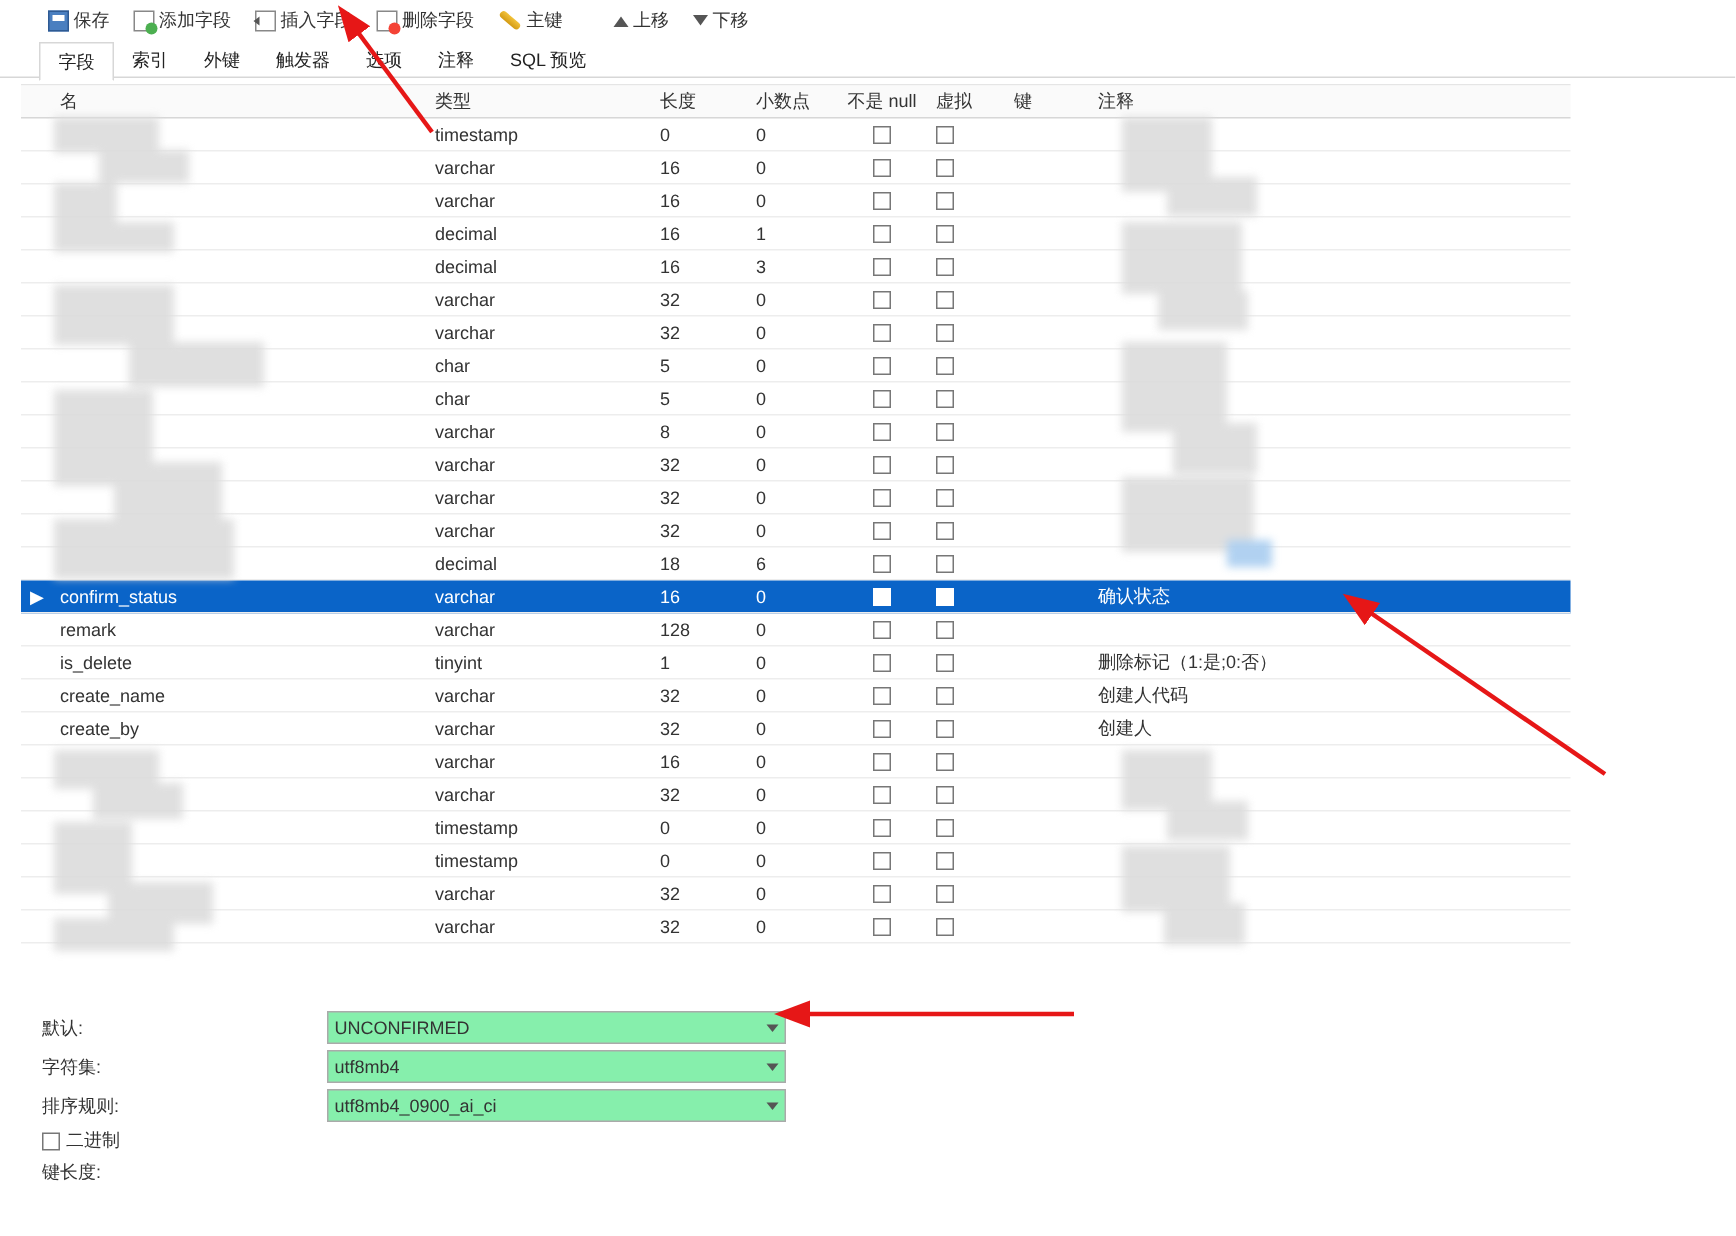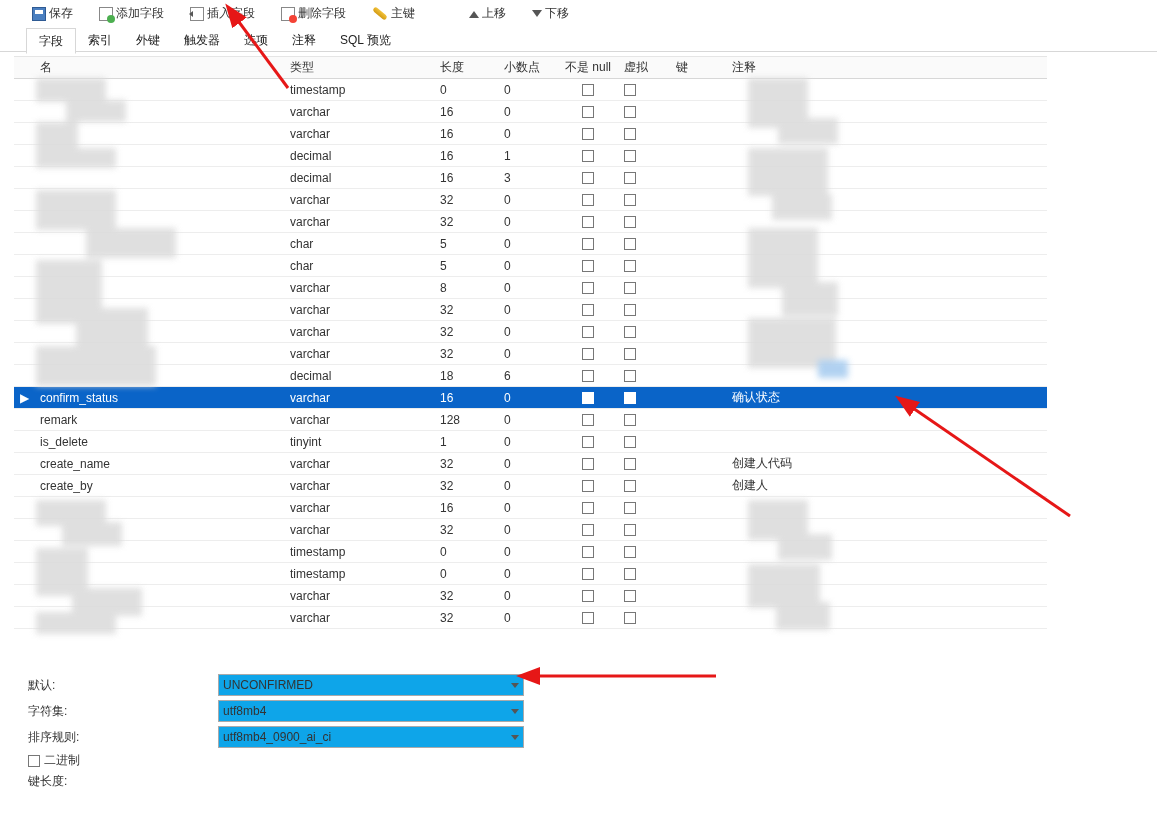--- a/index.html
+++ b/index.html
@@ -1,20 +1,20 @@
 <!DOCTYPE html>
 <html><head>
 <meta charset="utf-8">
 <style>
 html,body{margin:0;padding:0;font-family:"Microsoft YaHei","Segoe UI",Arial,sans-serif;font-size:12px;color:#333;background:#fff}
 *{box-sizing:border-box}
 .app{position:relative;width:1157px;height:824px;background:#fff;overflow:hidden}
 
 
-.toolbar{display:flex;align-items:center;gap:18px;padding:4px 28px 4px 28px;border-bottom:1px solid transparent;height:28px}
+.toolbar{display:flex;align-items:center;gap:8px;padding:4px 28px 4px 28px;border-bottom:1px solid transparent;height:28px}
 .tbtn{display:flex;align-items:center;gap:3px;padding:2px 4px;cursor:pointer;white-space:nowrap}
 .ico{width:14px;height:14px;display:inline-block;position:relative}
 .ico-save{background:#4a7fc0;border:1px solid #2e5a93}
 .ico-save::after{content:"";position:absolute;inset:2px 2px 6px 2px;background:#fff}
 .ico-add{border:1px solid #888}
 .ico-add::after{content:"";position:absolute;right:-3px;bottom:-3px;width:8px;height:8px;border-radius:50%;background:#4caf50;color:#fff;font-size:8px;line-height:8px;text-align:center}
 .ico-ins{border:1px solid #888}
 .ico-ins::before{content:"";position:absolute;left:-5px;top:3px;border:3px solid transparent;border-right:4px solid #555}
 .ico-del{border:1px solid #888}
 .ico-del::after{content:"";position:absolute;right:-3px;bottom:-3px;width:8px;height:8px;border-radius:50%;background:#f44336}
@@ -81,21 +81,21 @@
 .maskR2{left:748px;top:500px;width:160px;height:140px}
 .maskR2 i:nth-child(1){left:0;top:0;width:60px;height:40px}
 .maskR2 i:nth-child(2){left:30px;top:34px;width:54px;height:26px}
 .maskR2 i:nth-child(3){left:0;top:64px;width:72px;height:44px}
 .maskR2 i:nth-child(4){left:28px;top:102px;width:54px;height:28px}
 
 
 .form{position:absolute;left:28px;bottom:30px;width:560px}
 .frow{display:flex;align-items:center;margin:4px 0}
 .flabel{width:190px}
-.fctrl{width:306px;height:22px;border:1px solid #aaa;background:#0ea5e9;display:flex;align-items:center;justify-content:space-between;padding:0 4px}
+.fctrl{width:306px;height:22px;border:1px solid #aaa;background:#86efac;display:flex;align-items:center;justify-content:space-between;padding:0 4px}
 .caret{width:0;height:0;border:4px solid transparent;border-top:5px solid #555;margin-top:4px}
 .chk2{display:inline-block;width:12px;height:12px;border:1px solid #777;margin-right:4px;vertical-align:middle}
 
 
 .arrow{position:absolute;pointer-events:none}
 .arrow svg{overflow:visible}
 </style>
 </head>
 <body>
 
@@ -333,20 +333,21 @@
         </div>
         <div class="row">
           <div class="cell c-mark"></div>
           <div class="cell c-name">is_delete</div>
           <div class="cell c-type">tinyint</div>
           <div class="cell c-len">1</div>
           <div class="cell c-dec">0</div>
           <div class="cell c-null"><span class="chk"></span></div>
           <div class="cell c-virt"><span class="chk"></span></div>
           <div class="cell c-key"></div>
+          <div class="cell c-cmt">删除标记（1:是;0:否）</div>
         </div>
         <div class="row">
           <div class="cell c-mark"></div>
           <div class="cell c-name">create_name</div>
           <div class="cell c-type">varchar</div>
           <div class="cell c-len">32</div>
           <div class="cell c-dec">0</div>
           <div class="cell c-null"><span class="chk"></span></div>
           <div class="cell c-virt"><span class="chk"></span></div>
           <div class="cell c-key"></div>

